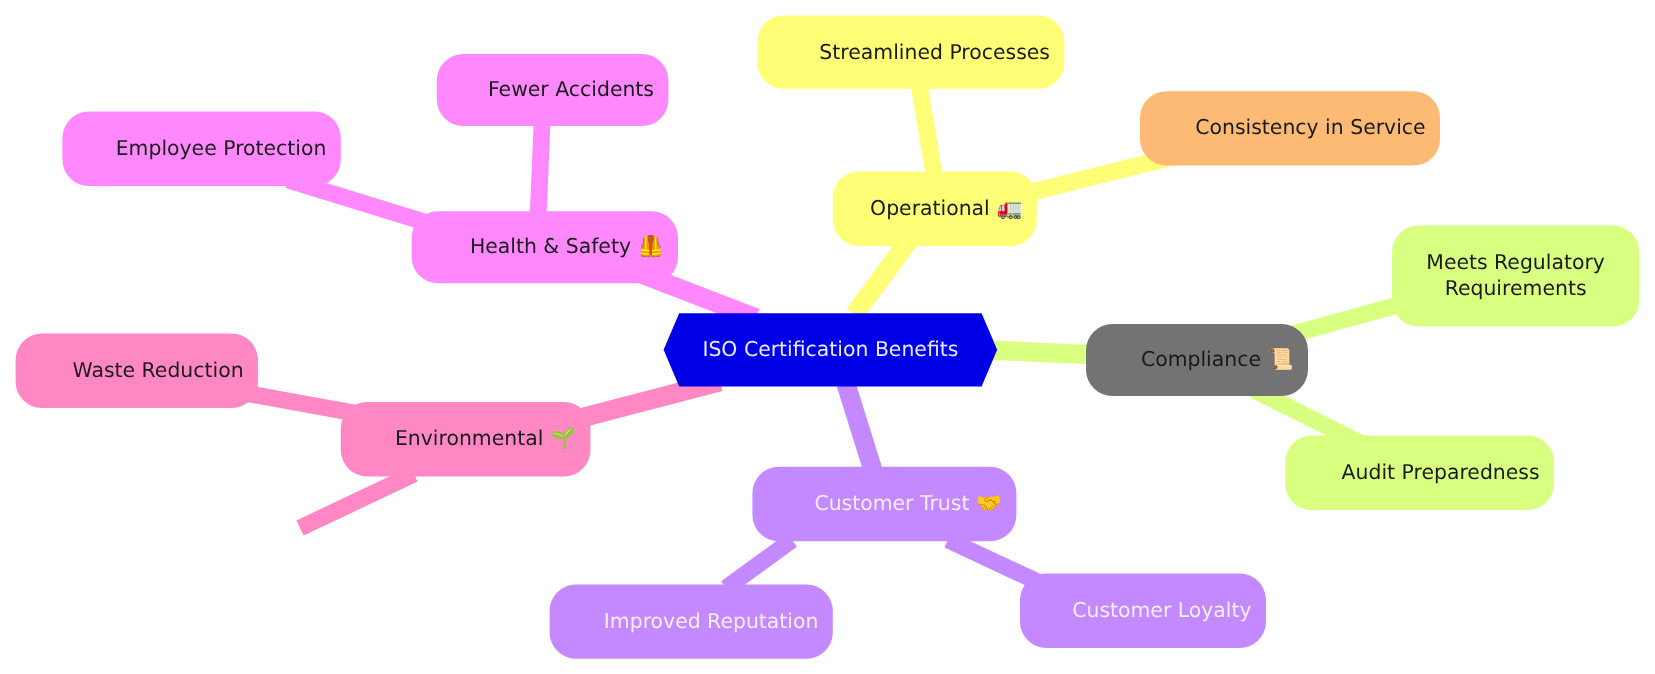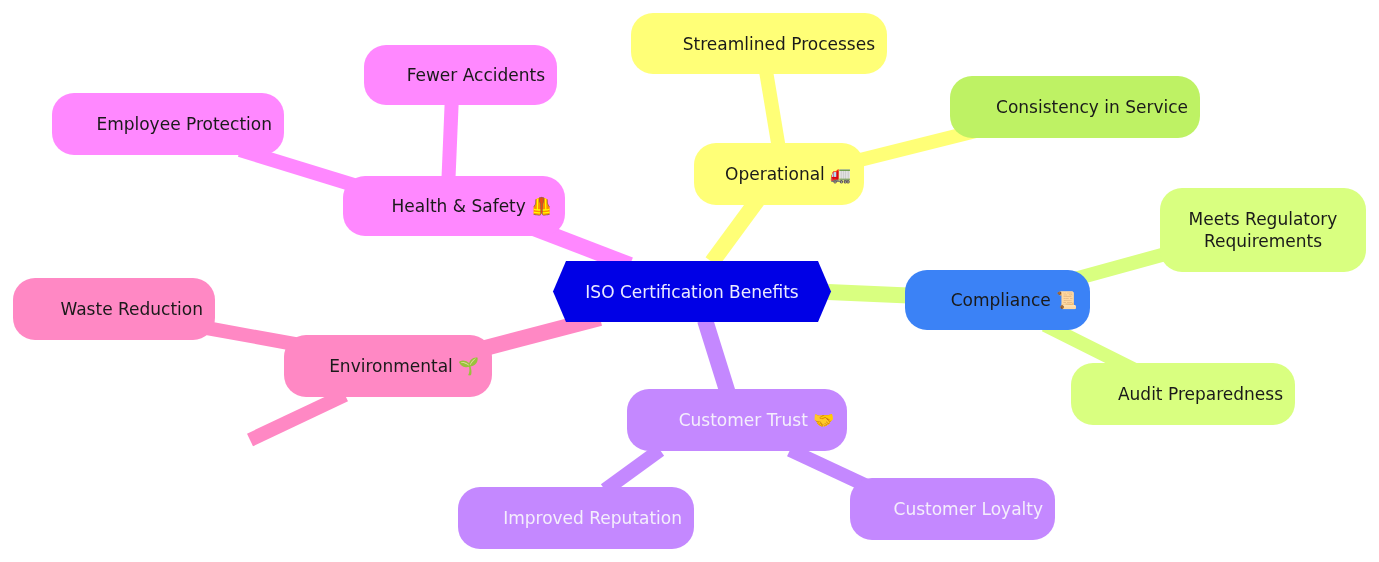--- a/index.html
+++ b/index.html
@@ -85,25 +85,25 @@
     <span>Fewer Accidents</span>
   </div>
 
   <div class="node" style="left:694px;top:143px;width:170px;height:62px;background:#ffff77;">
     <span>Operational</span>
     <span class="emoji">🚛</span>
   </div>
   <div class="node" style="left:631px;top:13px;width:256px;height:61px;background:#ffff77;">
     <span>Streamlined Processes</span>
   </div>
-  <div class="node" style="left:950px;top:76px;width:250px;height:62px;background:#bef264;">
+  <div class="node" style="left:950px;top:76px;width:250px;height:62px;background:#fdba74;">
     <span>Consistency in Service</span>
   </div>
 
-  <div class="node" style="left:905px;top:270px;width:185px;height:60px;background:#3b82f6;">
+  <div class="node" style="left:905px;top:270px;width:185px;height:60px;background:#737373;">
     <span>Compliance</span>
     <span class="emoji">📜</span>
   </div>
   <div class="node" style="left:1160px;top:188px;width:206px;height:84px;background:#d9ff80;padding:17px 20px;">
     <span>Meets Regulatory Requirements</span>
   </div>
   <div class="node" style="left:1071px;top:363px;width:224px;height:62px;background:#d9ff80;">
     <span>Audit Preparedness</span>
   </div>
 

